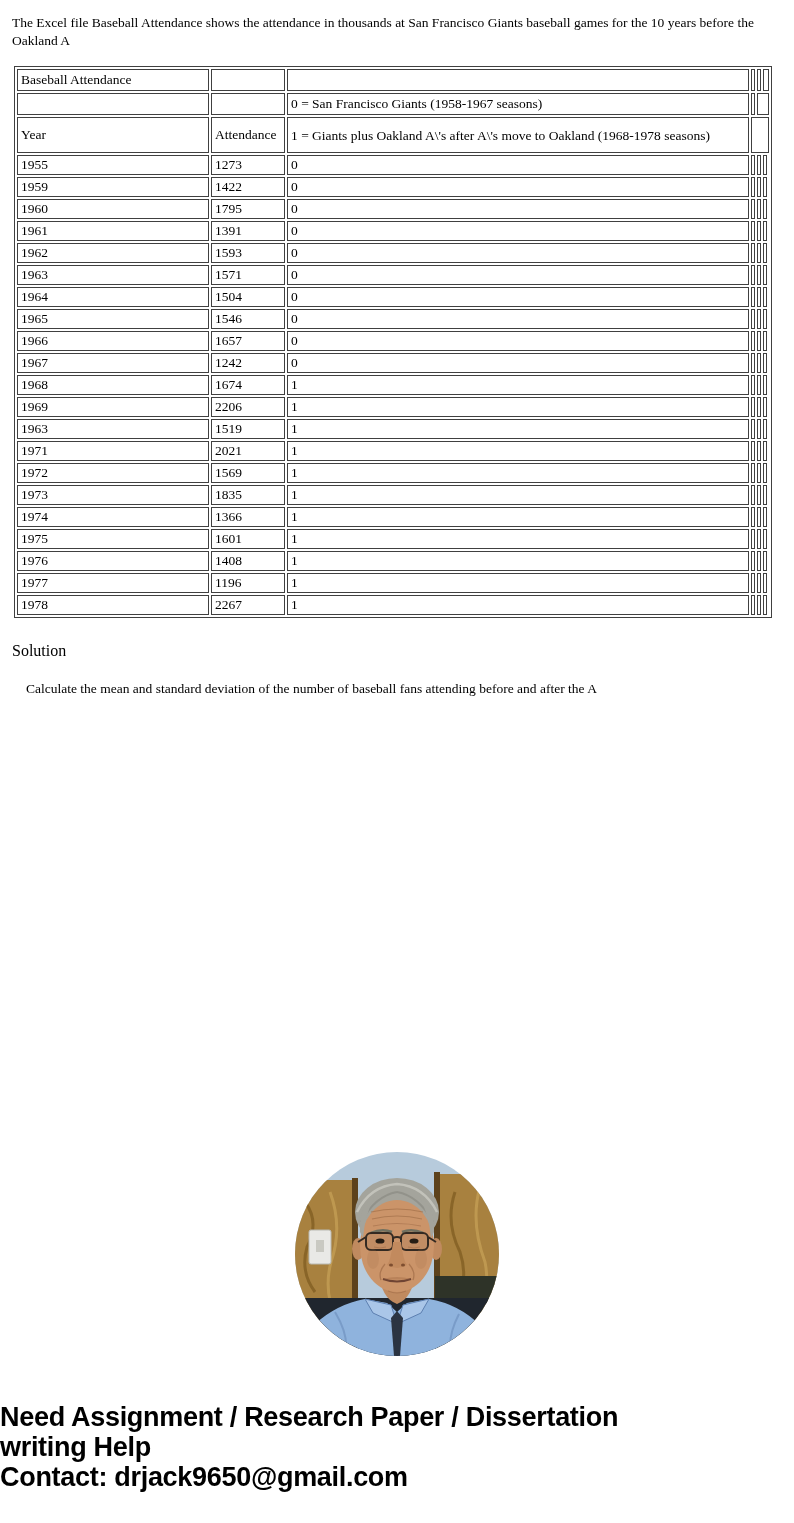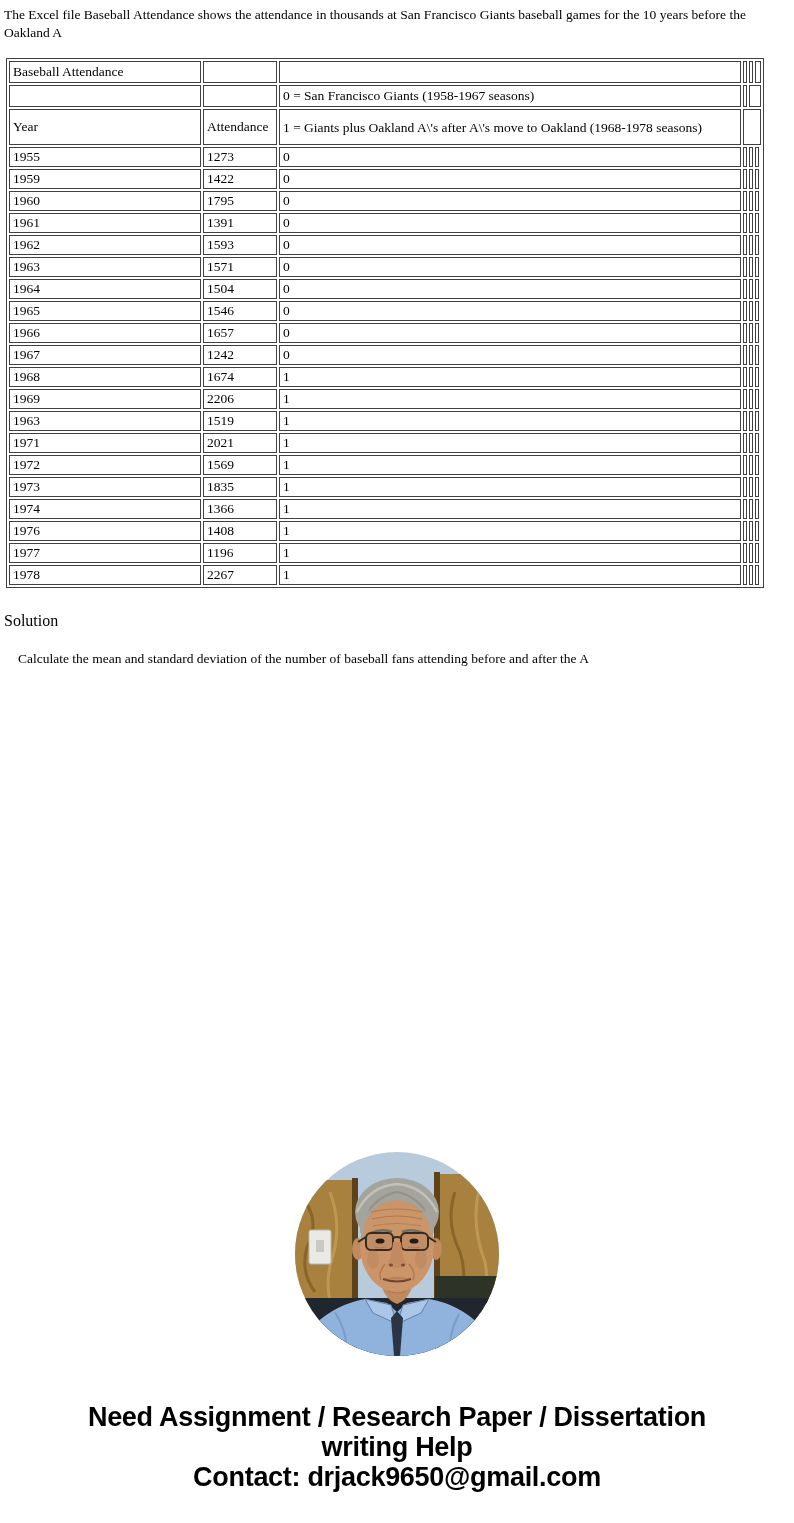--- a/index.html
+++ b/index.html
@@ -5,21 +5,21 @@
   * { box-sizing: border-box; }
   html, body { margin: 0; padding: 0; }
   body {
     width: 794px; height: 1523px;
     background: #ffffff;
     position: relative;
     font-family: "Liberation Serif", serif;
     color: #000;
     overflow: hidden;
   }
-  .page { padding: 4px; }
+  .page { padding: 12px; }
   .intro {
     font-size: 13.5px;
     line-height: 18px;
     margin: 2px 0 0 0;
     width: 778px;
   }
   table.attendance {
     margin: 16px 0 0 2px;
     width: 741px;
     border-collapse: separate;
@@ -58,21 +58,21 @@
     top: 1152px;
     left: 50%;
     transform: translateX(-50%);
     width: 204px; height: 204px;
   }
   .footer {
     position: absolute;
     top: 1402px;
     left: 0;
     width: 794px;
-    text-align: center;
+    text-align: left;
     font-family: "Liberation Sans", sans-serif;
     font-weight: bold;
     font-size: 27px;
     line-height: 30px;
     letter-spacing: -0.3px;
   }
 </style>
 </head>
 <body>
 
@@ -259,20 +259,29 @@
         <tr class="data">
       <td>1974</td>
       <td>1366</td>
       <td>1</td>
       <td class="ncell"></td>
       <td class="ncell"></td>
       <td class="ncell"></td>
       <td class="blank"></td>
     </tr>
         <tr class="data">
+      <td>1975</td>
+      <td>1601</td>
+      <td>1</td>
+      <td class="ncell"></td>
+      <td class="ncell"></td>
+      <td class="ncell"></td>
+      <td class="blank"></td>
+    </tr>
+        <tr class="data">
       <td>1976</td>
       <td>1408</td>
       <td>1</td>
       <td class="ncell"></td>
       <td class="ncell"></td>
       <td class="ncell"></td>
       <td class="blank"></td>
     </tr>
         <tr class="data">
       <td>1977</td>

